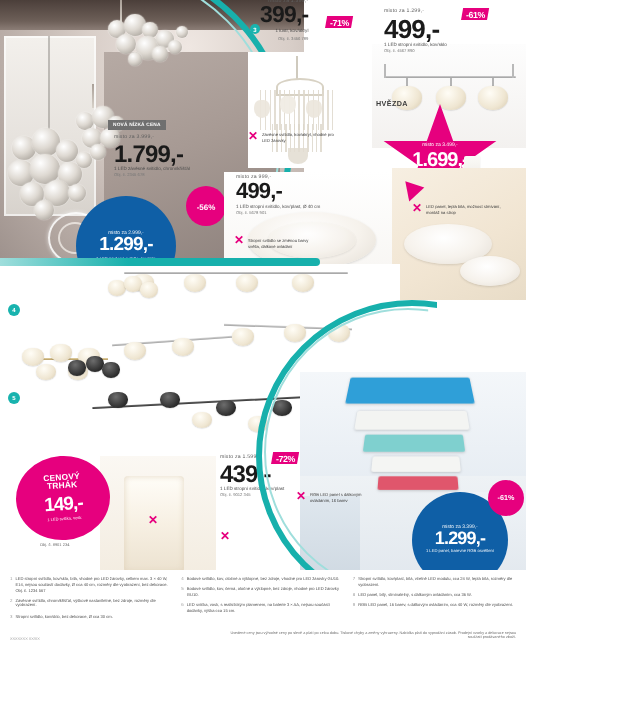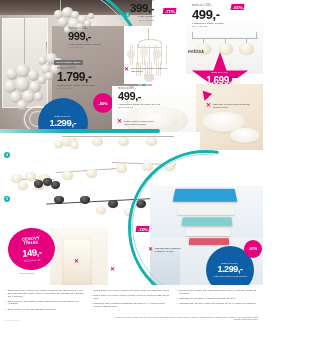--- a/index.html
+++ b/index.html
@@ -255,26 +255,20 @@
 
     <div class="abs" style="left:22px;top:104px;width:30px;height:28px;">
       <div class="abs" style="left:2px;top:2px;width:26px;height:24px;border-radius:50%;border:1.6px solid rgba(255,255,255,.85);box-shadow:0 0 2px rgba(255,255,255,.6);"></div>
       <div class="abs" style="left:7px;top:7px;width:15px;height:14px;border-radius:50%;border:1.1px solid rgba(240,235,230,.8);"></div>
     </div>
   </div>
 
   <div id="teal-ring-left"></div>
   <div id="teal-ring-left2"></div>
 
-  <div class="pricebox" style="left:68px;top:28px;">
-    <div class="was">misto za 1.299,-</div>
-    <div class="now" style="font-size:11px;">999,-</div>
-    <div class="desc">1 LED závěsné svítidlo, kov/sklo</div>
-    <div class="artnum">Obj. č. 1234 567</div>
-  </div>
 
   <div class="abs" style="left:54px;top:60px;background:#6f6f6f;color:#fff;font-size:2.4px;font-weight:bold;padding:1px 2.5px;letter-spacing:.1px;">NOVÁ NÍZKÁ CENA</div>
 
   <div class="pricebox" style="left:57px;top:68px;">
     <div class="was">misto za 3.999,-</div>
     <div class="now" style="font-size:12px;">1.799,-</div>
     <div class="desc">1 LED závěsné svítidlo, chrom/křišťál</div>
     <div class="artnum">Obj. č. 2345 678</div>
   </div>
 
@@ -431,20 +425,26 @@
   <div id="cenovy-trhak">
     <div class="tline">CENOVÝ</div>
     <div class="tline">TRHÁK</div>
     <div class="tprice">149,-</div>
     <div class="tdesc">1 LED svíčka, vosk</div>
   </div>
   <div class="abs" style="left:20px;top:272px;font-size:2px;color:#6f6f6f;">Obj. č. 8901 234</div>
 
   <div class="xmark" style="left:74px;top:258px;">✕</div>
 
+  <div class="pricebox" style="left:110px;top:228px;">
+    <div class="was">misto za 1.599,-</div>
+    <div class="now" style="font-size:12px;">439,-</div>
+    <div class="desc">1 LED stropní svítidlo, kov/plast</div>
+    <div class="artnum">Obj. č. 9012 345</div>
+  </div>
   <div class="pct" style="left:136px;top:226px;">
     <span>-72%</span>
   </div>
   <div class="xmark" style="left:110px;top:266px;">✕</div>
 
   <div class="photo" id="photo-ledpanel">
     <div class="ceil"></div>
     <div class="wall"></div>
     <div class="panel" style="left:24px;top:2px;width:62px;height:14px;background:#2f9fd8;transform:perspective(60px) rotateX(22deg);"></div>
     <div class="panel" style="left:28px;top:19px;width:56px;height:10px;background:#f3f4f2;transform:perspective(60px) rotateX(20deg);"></div>

